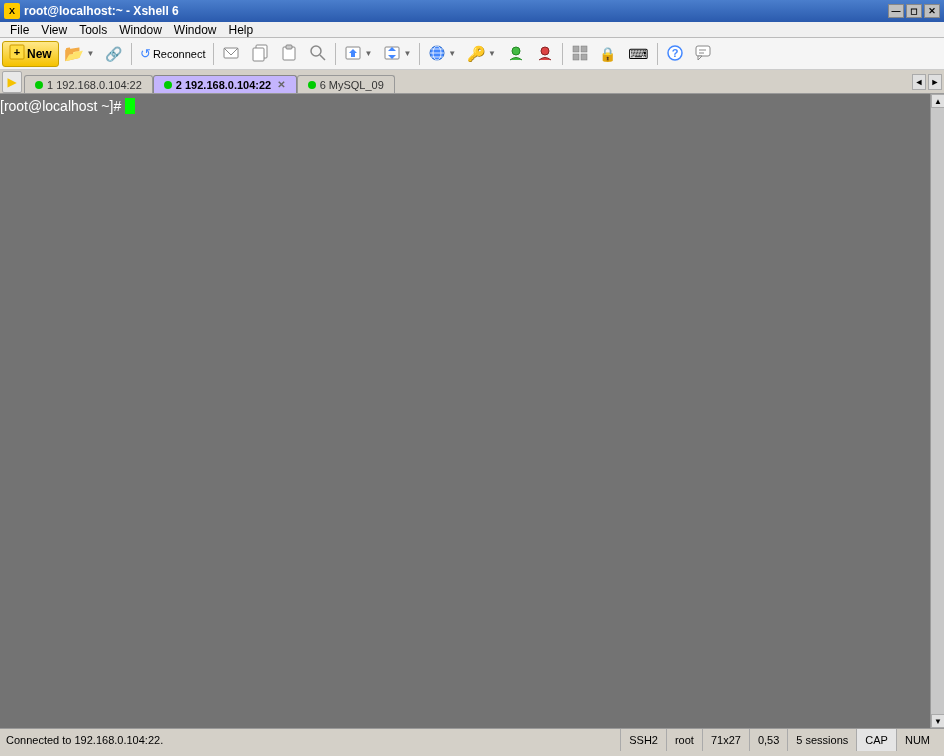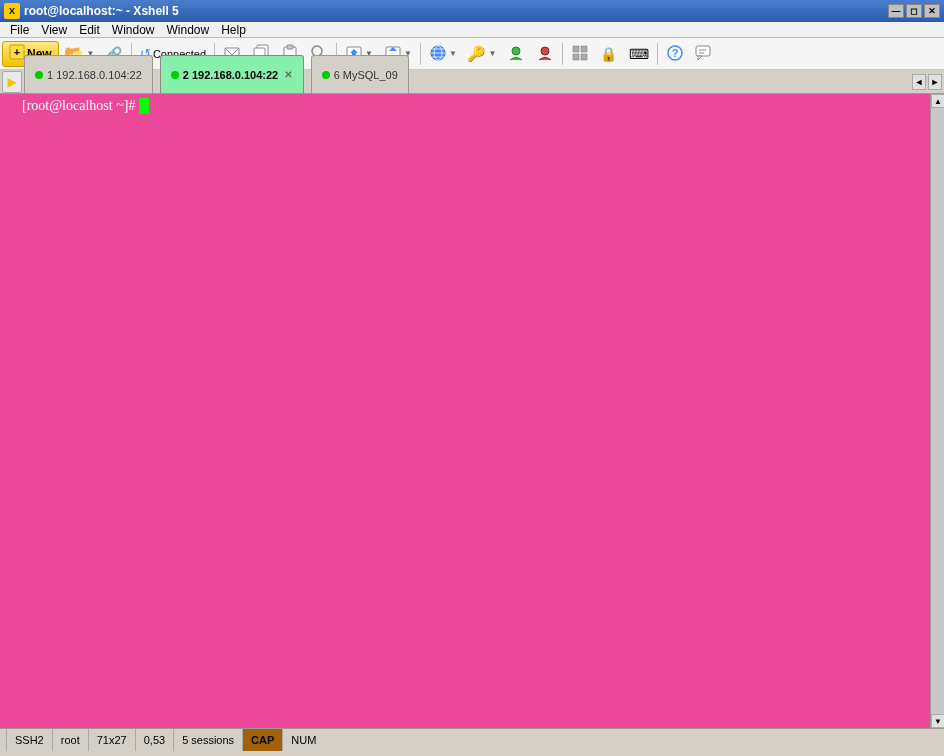--- a/index.html
+++ b/index.html
@@ -103,37 +103,37 @@
     .tab-bar {
       height: 24px;
       background: #d4d0c8;
       display: flex;
       align-items: flex-end;
       padding: 0 2px;
       border-bottom: 1px solid #999;
       position: relative;
     }
     .tab {
-      height: 38px;
+      height: 18px;
       padding: 0 10px;
       display: flex;
       align-items: center;
       gap: 4px;
       cursor: pointer;
       font-size: 11px;
       border: 1px solid #999;
       border-bottom: none;
       border-radius: 3px 3px 0 0;
       background: #d4d0c8;
       color: #333;
       position: relative;
-      margin-right: 7px;
+      margin-right: 0;
     }
     .tab.active {
-      background: #86efac;
+      background: #c4b5fd;
       z-index: 2;
       border-color: #888;
       color: #000;
       font-weight: bold;
     }
     .tab-dot {
       width: 8px; height: 8px;
       border-radius: 50%;
       background: #00cc00;
       display: inline-block;
@@ -154,26 +154,26 @@
       width: 14px; height: 16px;
       background: #e0e0e0;
       border: 1px solid #aaa;
       display: flex; align-items: center; justify-content: center;
       font-size: 9px;
       cursor: pointer;
     }
 
     
     .terminal {
-      background: #ec4899;
+      background: #737373;
       color: #fff;
       flex: 1;
-      font-family: Liberation Serif, serif;
+      font-family: Liberation Sans, sans-serif;
       font-size: 14px;
-      padding: 4px 22px;
+      padding: 4px 0;
       position: relative;
       overflow: hidden;
     }
     .terminal-line {
       display: flex;
       align-items: center;
       white-space: pre;
     }
     .cursor {
       display: inline-block;
@@ -228,48 +228,48 @@
     }
     .status-segment {
       padding: 0 8px;
       border-left: 1px solid #aaa;
       height: 22px;
       display: flex;
       align-items: center;
       font-size: 11px;
     }
     .status-cap {
-      background: #a16207;
-      font-weight: bold;
+      background: #e5e5e5;
+      font-weight: normal;
     }
   </style>
 </head>
 <body>
 
 <div class="title-bar">
   <div class="title-bar-left">
     <div class="title-bar-icon">
       <svg width="14" height="14" viewBox="0 0 14 14">
           <rect x="1" y="1" width="12" height="12" rx="2" fill="#ffcc00"></rect>
           <text x="7" y="10" text-anchor="middle" font-size="9" font-weight="bold" fill="#000">X</text>
         </svg>
     </div>
-    <span>root@localhost:~ - Xshell 5</span>
+    <span>root@localhost:~ - Xshell 6</span>
   </div>
   <div class="title-bar-buttons">
     <div class="title-btn">—</div>
     <div class="title-btn">◻</div>
     <div class="title-btn close">✕</div>
   </div>
 </div>
 
 <div class="menu-bar">
   <span class="menu-item">File</span>
   <span class="menu-item">View</span>
-  <span class="menu-item">Edit</span>
+  <span class="menu-item">Tools</span>
   <span class="menu-item">Window</span>
   <span class="menu-item">Window</span>
   <span class="menu-item">Help</span>
 </div>
 
 <div class="toolbar">
 
   <div class="tb-btn new-btn" style="display:flex;align-items:center;gap:2px;">
     <span>
       <svg width="16" height="16" viewBox="0 0 16 16">
@@ -286,21 +286,21 @@
   </div>
 
   <div class="tb-btn">
     <span style="font-size:14px;">🔗</span>
   </div>
 
   <div class="tb-separator"></div>
 
   <div class="tb-btn" style="gap:2px;">
     <span style="font-size:13px;color:#4488ff;">↺</span>
-    <span style="font-size:11px;">Connected</span>
+    <span style="font-size:11px;">Reconnect</span>
   </div>
 
   <div class="tb-separator"></div>
 
   <div class="tb-btn">
     <span>
       <svg width="18" height="18" viewBox="0 0 18 18">
         <rect x="2" y="4" width="14" height="10" rx="1" fill="white" stroke="#888" stroke-width="1"></rect>
         <polyline points="2,4 9,11 16,4" fill="none" stroke="#888" stroke-width="1"></polyline>
       </svg>
@@ -477,20 +477,23 @@
   </div>
 
   <div class="terminal-scrollbar">
     <div class="scrollbar-btn">▲</div>
     <div class="scrollbar-track"></div>
     <div class="scrollbar-btn">▼</div>
   </div>
 </div>
 
 <div class="status-bar">
+  <div class="status-left">
+    <span>Connected to 192.168.0.104:22.</span>
+  </div>
   <div class="status-right">
     <div class="status-segment">
       <span>SSH2</span>
     </div>
     <div class="status-segment">
       <span>root</span>
     </div>
     <div class="status-segment">
       <span>71x27</span>
     </div>

